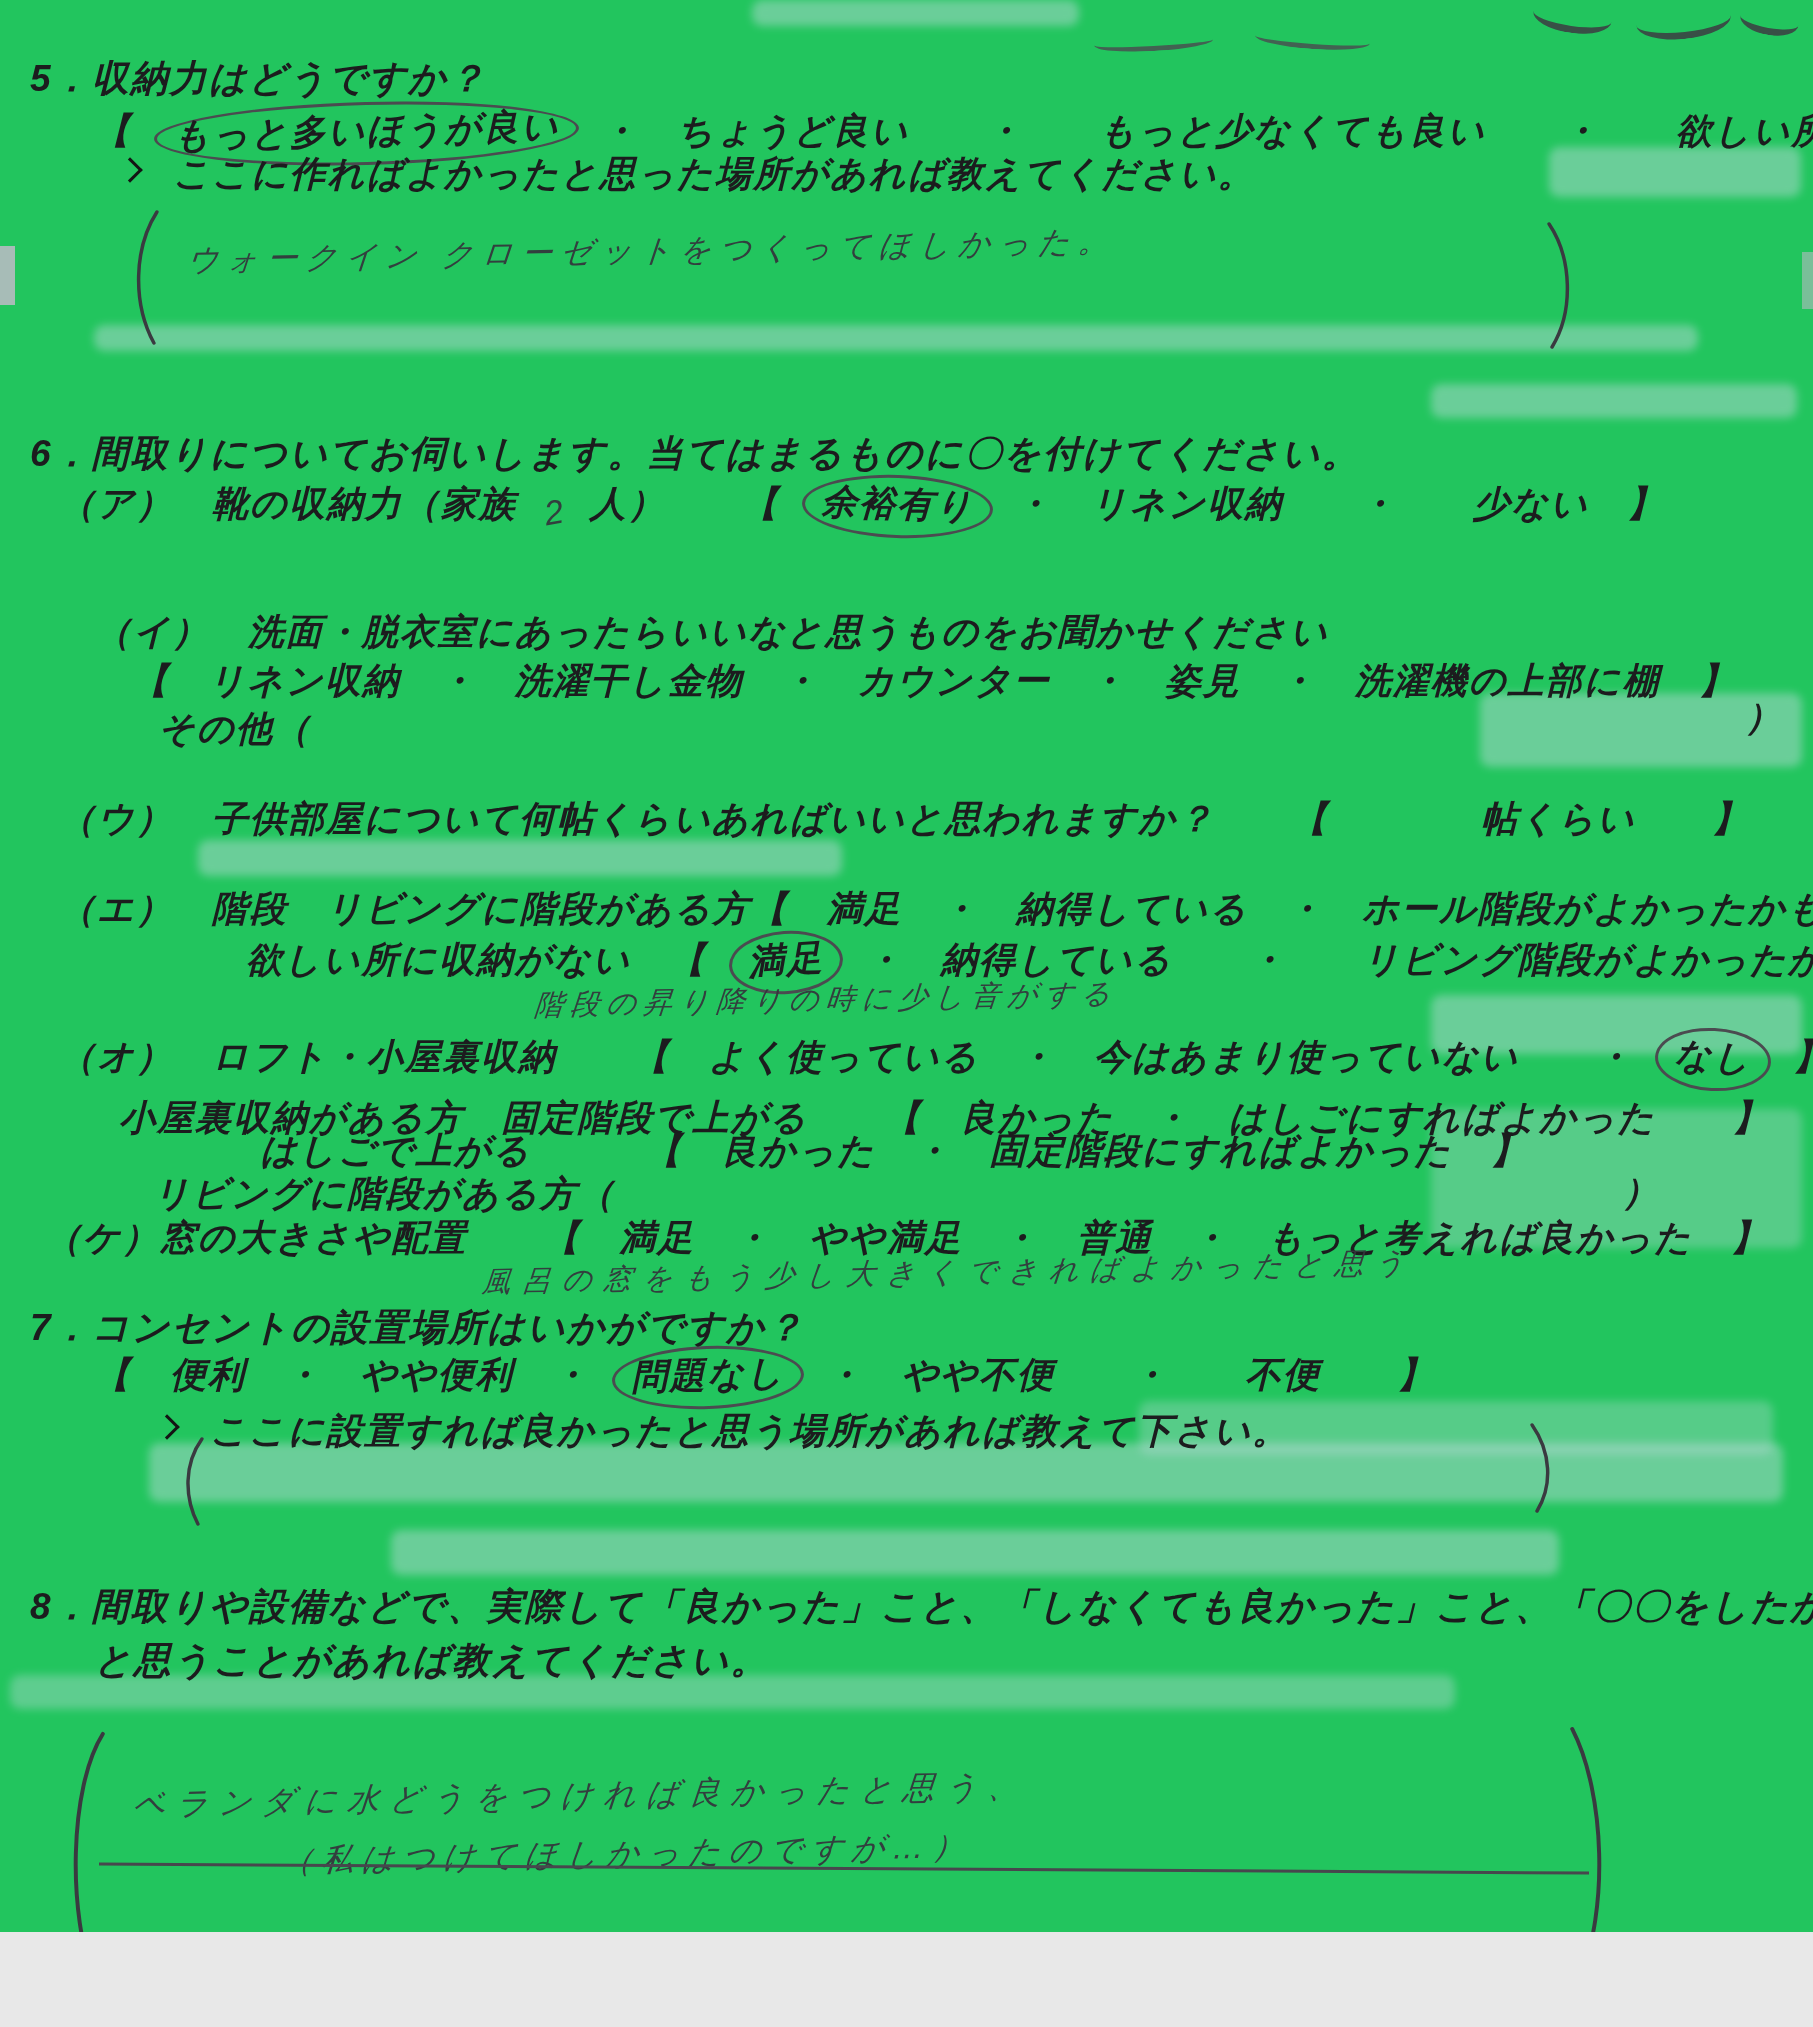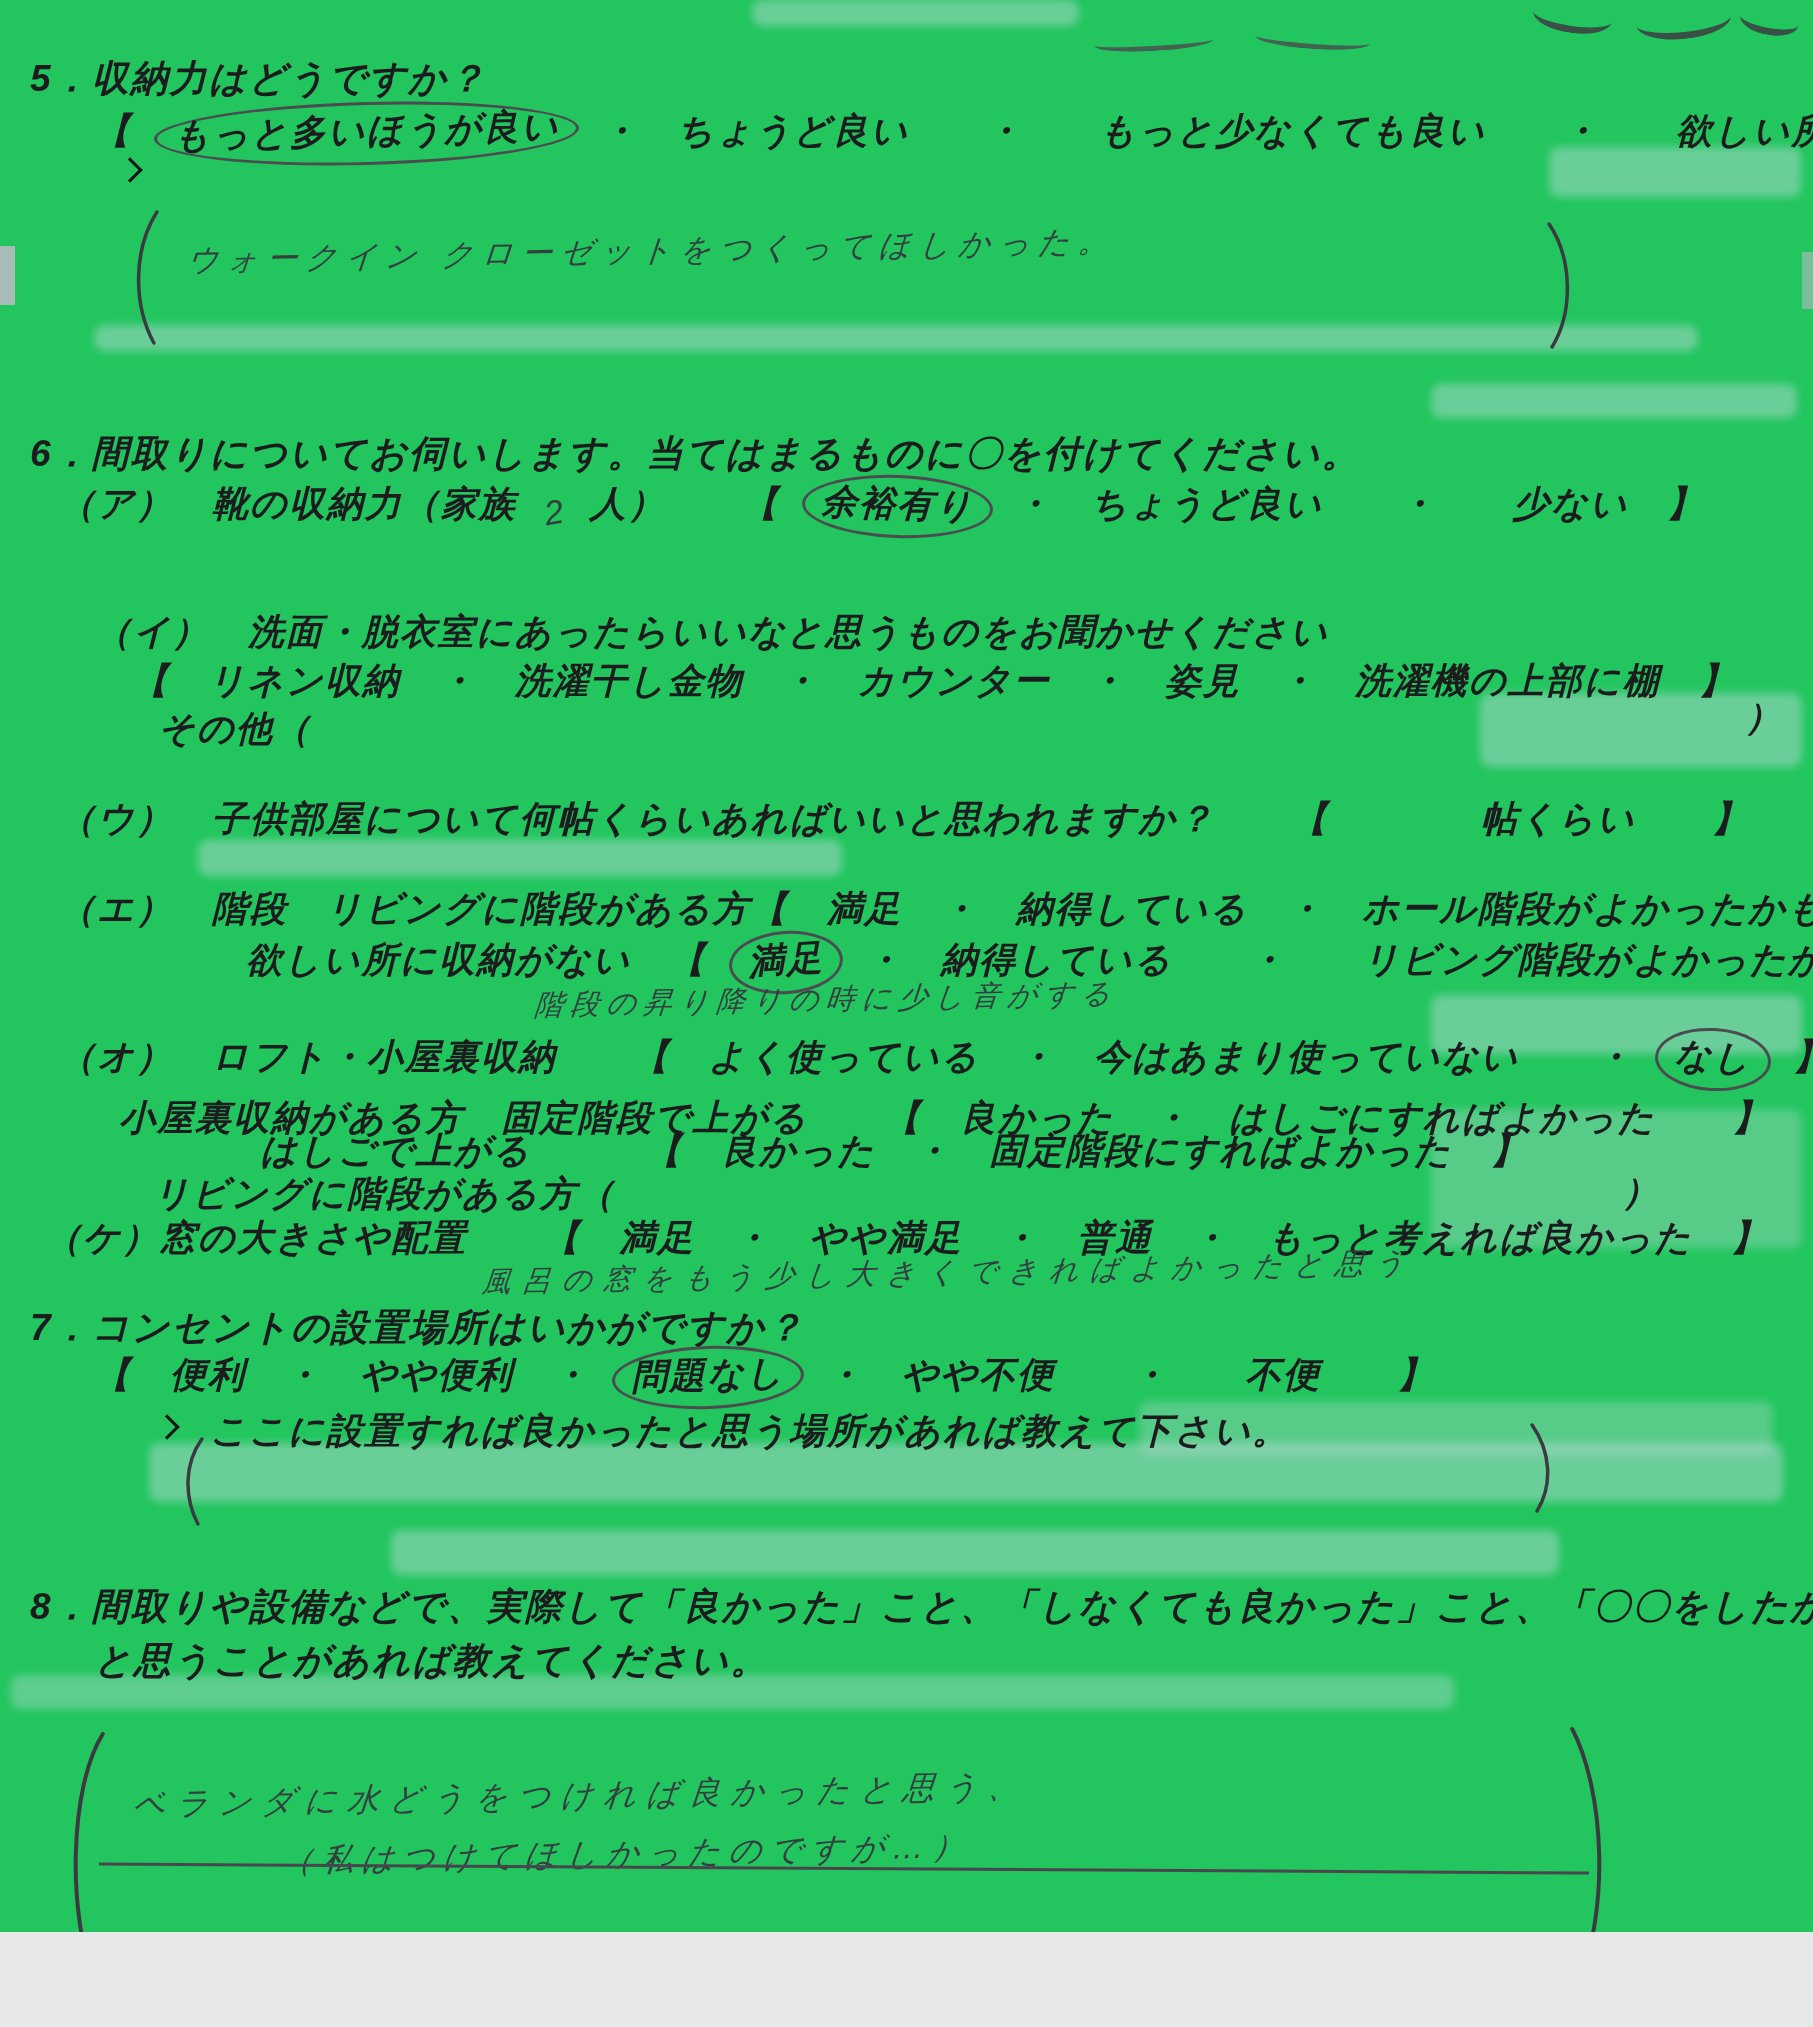--- a/index.html
+++ b/index.html
@@ -55,41 +55,42 @@
 
   <div class="ln ttl" style="left:30px;top:54px;">5．収納力はどうですか？</div>
 
   <div class="ln" style="left:94px;top:102px;">
     <span>【</span>
     <span class="circ" style="transform:rotate(-1.5deg);"><span>もっと多いほうが良い</span></span>
     <span>・　ちょうど良い　　・　　もっと少なくても良い　　・　　欲しい所に収納がない　　】</span>
   </div>
 
   <span class="chev" style="left:121px;top:161px;"></span>
+  <div class="ln" style="left:173px;top:150px;">ここに作ればよかったと思った場所があれば教えてください。</div>
 
   <div class="paren" style="left:124px;top:208px;">
     <svg width="38" height="139" viewBox="0 0 38 140">
         <path d="M33,4 C10,40 8,95 30,136" stroke="#3a3a40" stroke-width="3.5" fill="none" stroke-linecap="round"></path>
       </svg>
   </div>
   <div class="paren" style="left:1542px;top:220px;">
     <svg width="38" height="131" viewBox="0 0 38 132">
         <path d="M7,4 C30,38 32,92 10,128" stroke="#3a3a40" stroke-width="3.5" fill="none" stroke-linecap="round"></path>
       </svg>
   </div>
   <div class="hw" style="left:188px;top:230px;font-size:31px;letter-spacing:8px;">ウォークイン クローゼットをつくってほしかった。</div>
 
   <div class="ln ttl" style="left:30px;top:429px;">6．間取りについてお伺いします。当てはまるものに〇を付けてください。</div>
 
   <div class="ln" style="left:59px;top:475px;">
     <span>（ア）　靴の収納力（家族</span>
     <span class="hw" style="position:static;display:inline-block;font-size:34px;transform:rotate(-10deg) translateY(8px);margin:0 14px;">2</span>
     <span>人）　　【</span>
     <span class="circ" style="transform:rotate(2deg);"><span>余裕有り</span></span>
-    <span>・　ちょうど良い　　・　　少ない　】</span>
+    <span>・　リネン収納　　・　　少ない　】</span>
   </div>
 
   <div class="ln" style="left:59px;top:608px;margin-left:36px;">（イ）　洗面・脱衣室にあったらいいなと思うものをお聞かせください</div>
   <div class="ln" style="left:132px;top:657px;">【　リネン収納　・　洗濯干し金物　・　カウンター　・　姿見　・　洗濯機の上部に棚　】</div>
   <div class="ln" style="left:158px;top:705px;">その他（</div>
   <div class="ln" style="left:1745px;top:693px;">）</div>
 
   <div class="ln" style="left:59px;top:795px;">（ウ）　子供部屋について何帖くらいあればいいと思われますか？　　【　　　　帖くらい　　】</div>
 
   <div class="ln" style="left:59px;top:885px;">（エ）　階段　リビングに階段がある方【　満足　・　納得している　・　ホール階段がよかったかも　】</div>

